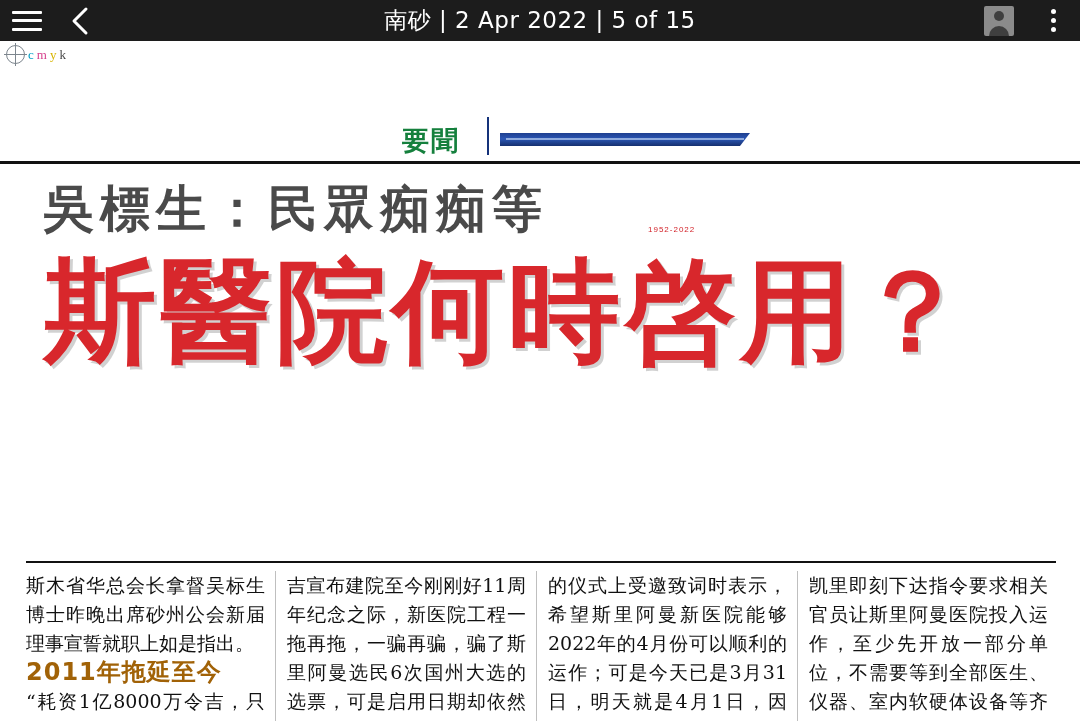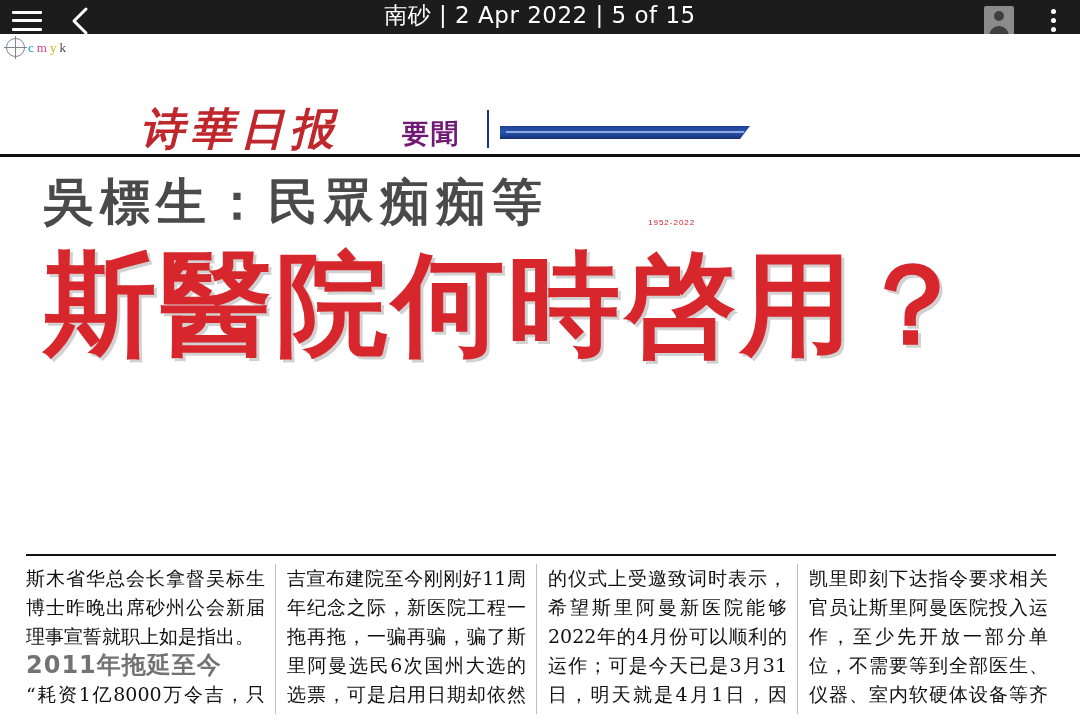--- a/index.html
+++ b/index.html
@@ -11,24 +11,25 @@
     width: 1080px;
     height: 721px;
     overflow: hidden;
     font-family: "Liberation Sans", sans-serif;
   }
 
   
   #app-bar {
     position: relative;
     width: 1080px;
-    height: 34px;
+    height: 41px;
     background: #1c1c1c;
     color: #ffffff;
     display: flex;
+    align-items: center;
   }
   .bar-btn {
     width: 54px;
     height: 41px;
     display: flex;
     align-items: center;
     justify-content: center;
     flex: 0 0 auto;
   }
   #hamburger-icon {
@@ -145,21 +146,21 @@
     letter-spacing: 6px;
     font-family: "DejaVu Serif", serif;
     font-weight: bold;
     font-style: italic;
     white-space: nowrap;
   }
   #section-label {
     position: absolute;
     left: 402px; top: 20px;
     font-size: 27px;
-    color: #701a75;
+    color: #15803d;
     font-family: "DejaVu Serif", serif;
     font-weight: bold;
     letter-spacing: 2px;
   }
   #section-divider {
     position: absolute;
     left: 487px; top: 14px;
     width: 2px; height: 38px;
     background: #15327a;
   }
@@ -267,21 +268,21 @@
     font-size: 19px;
     line-height: 29px;
     color: #111111;
     text-align: justify;
     overflow: hidden;
   }
   .col + .col { border-left: 1px solid #bfbfbf; padding-left: 11px; }
   .col p { margin: 0; }
   .col p + p { margin-top: 0; }
   .subhead {
-    color: #737373;
+    color: #a16207;
     font-size: 24px;
     font-weight: bold;
     letter-spacing: 1px;
     margin: 4px 0 2px 0;
     font-family: "DejaVu Sans", sans-serif;
   }
 </style>
 </head>
 <body>
 
@@ -317,21 +318,20 @@
 
   <div id="reg-mark">
     <span id="reg-target"></span>
     <span class="cmyk-c">c</span>
     <span class="cmyk-m">m</span>
     <span class="cmyk-y">y</span>
     <span class="cmyk-k">k</span>
   </div>
 
   <div id="masthead">
-    <div id="masthead-logo">诗華日报</div>
     <div id="section-label">要聞</div>
     <div id="section-divider"></div>
     <div id="anniv-band"></div>
     <div id="anniv-years">1952-2022</div>
   </div>
 
   <div id="rule-top"></div>
 
   <div id="kicker">吳標生：民眾痴痴等</div>
   <div id="main-headline">斯醫院何時啓用？</div>

